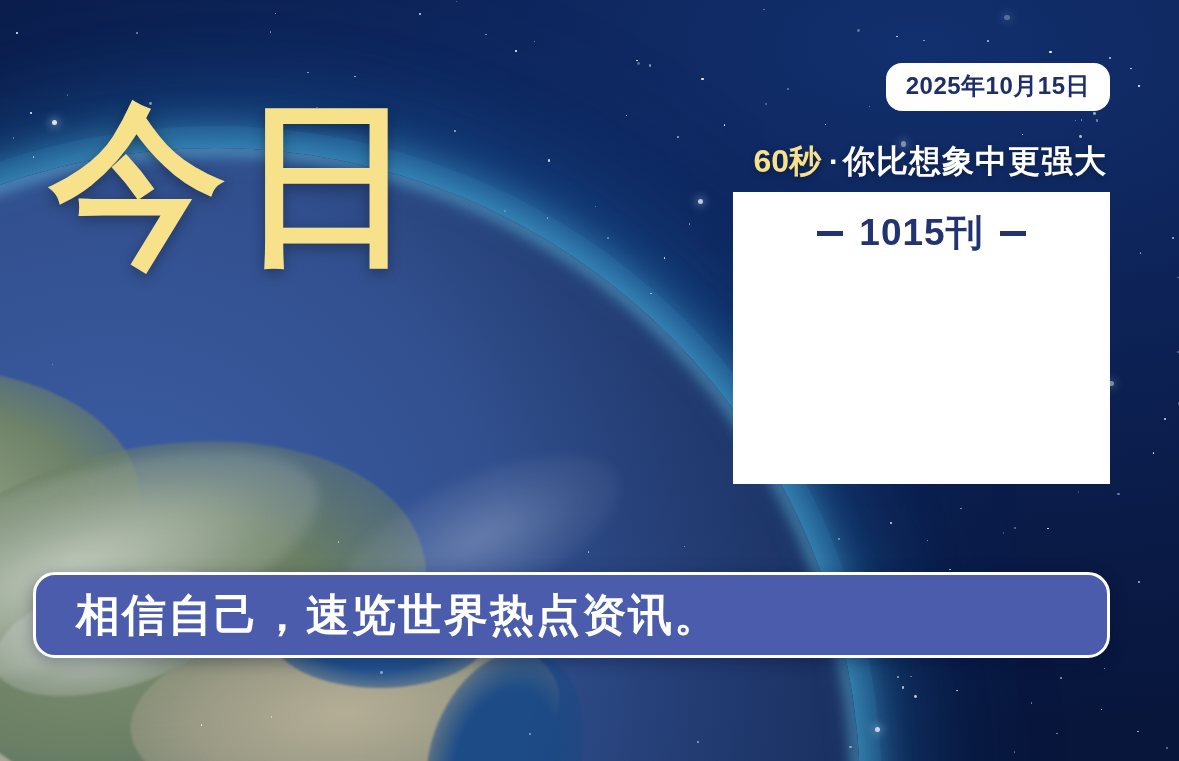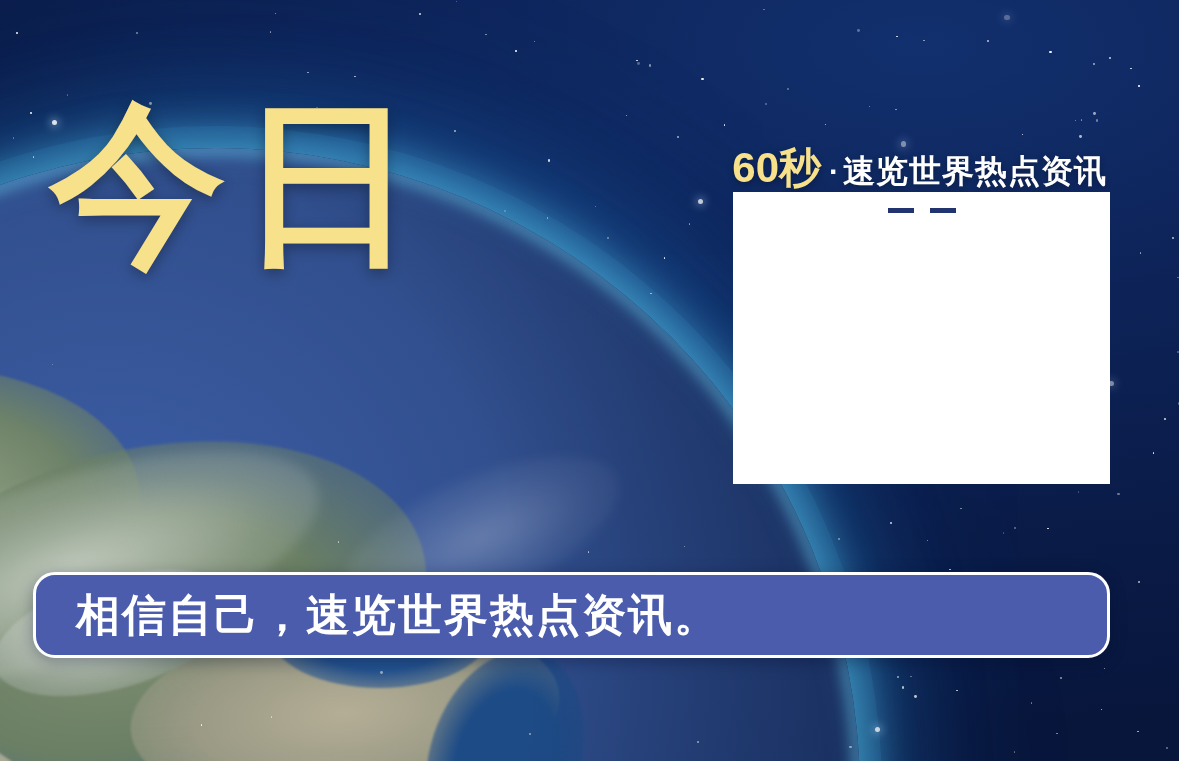--- a/index.html
+++ b/index.html
@@ -156,21 +156,21 @@
     white-space:nowrap;
   }
 
   .tagline {
     position:absolute; right:72px; top:140px;
     z-index:7;
     display:flex; align-items:baseline;
     white-space:nowrap;
   }
   .tag-60 {
-    font-size:42px; font-weight:bold; color:#f8e18b;
+    font-size:32px; font-weight:bold; color:#f8e18b;
     letter-spacing:0px;
     text-shadow: 0 2px 6px rgba(0,0,0,0.3);
   }
   .tag-dot {
     font-size:30px; color:#ffffff; font-weight:bold;
     margin:0 4px 0 8px;
   }
   .tag-rest {
     font-size:32px; font-weight:bold; color:#ffffff;
     letter-spacing:1px;
@@ -416,30 +416,32 @@
       <div class="star" style="left: 1047.2px; top: 527.6px; width: 1.6px; height: 1.6px; opacity: 0.91;"></div>
       <div class="star" style="left: 1164.1px; top: 418.1px; width: 1.6px; height: 1.6px; opacity: 0.78;"></div>
       <div class="star" style="left: 356.9px; top: 173.7px; width: 1.6px; height: 1.6px; opacity: 0.47;"></div>
       <div class="star" style="left: 663.6px; top: 257.3px; width: 1.6px; height: 1.6px; opacity: 0.94;"></div>
     </div>
 
   <div class="title-block">
     <div class="title-l1">今日</div>
   </div>
 
+  <div class="date-pill">2025年10月15日</div>
 
   <div class="tagline">
     <span class="tag-60">60秒</span>
     <span class="tag-dot">·</span>
-    <span class="tag-rest">速览世界热点资讯</span>
+    <span class="tag-rest">你比想象中更强大</span>
   </div>
 
   <div class="info-card">
     <div class="issue-row">
       <span class="issue-dash"></span>
+      <span>1015刊</span>
       <span class="issue-dash"></span>
     </div>
   </div>
 
   <div class="quote-banner">
     <div class="quote-text">相信自己，速览世界热点资讯。</div>
   </div>
 
 </div>
 

